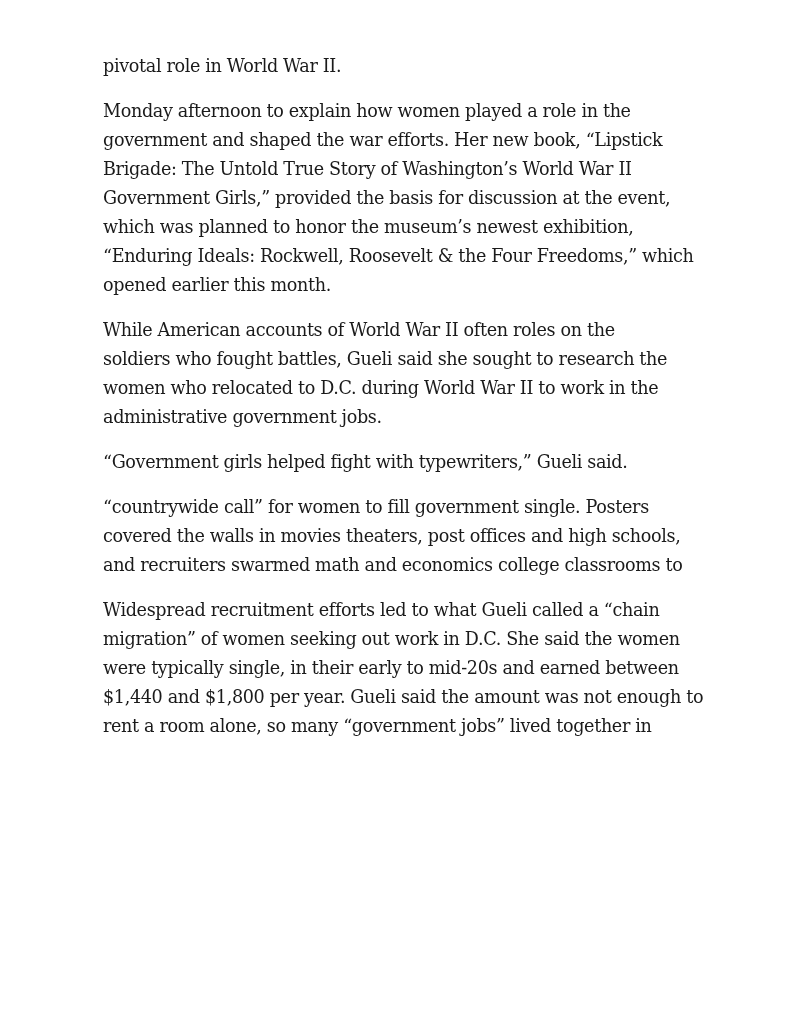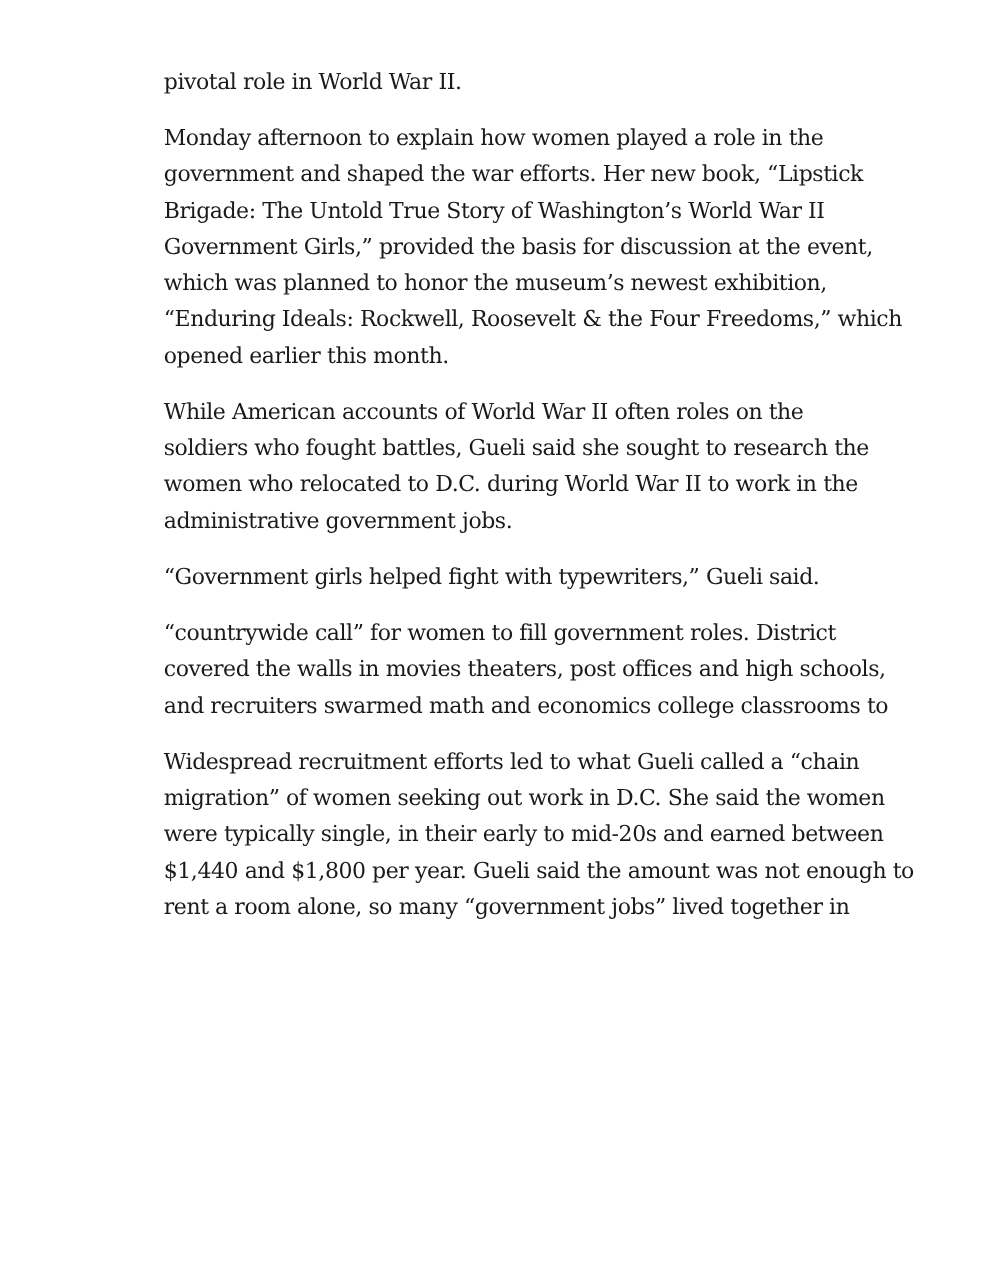--- a/index.html
+++ b/index.html
@@ -6,21 +6,21 @@
     body { width: 791px; height: 1023px; overflow: hidden; position: relative; }
     .page {
       position: absolute; left: 103px; top: 52px; width: 640px;
       font-family: "DejaVu Serif", "Liberation Serif", serif;
       color: #1a1a1a;
       font-size: 17.6px;
       line-height: 29px;
       letter-spacing: -0.35px;
     }
     .para { margin: 0 0 16px 0; }
-    .line { display: block; white-space: nowrap; margin-left: 28px; }
+    .line { display: block; white-space: nowrap; }
   </style>
 </head>
 <body>
 
 <div class="page">
   <p class="para">
     <span class="line">pivotal role in World War II.</span>
   </p>
   <p class="para">
     <span class="line">Monday afternoon to explain how women played a role in the</span>
@@ -34,21 +34,21 @@
   <p class="para">
     <span class="line">While American accounts of World War II often roles on the</span>
     <span class="line">soldiers who fought battles, Gueli said she sought to research the</span>
     <span class="line">women who relocated to D.C. during World War II to work in the</span>
     <span class="line">administrative government jobs.</span>
   </p>
   <p class="para">
     <span class="line">“Government girls helped fight with typewriters,” Gueli said.</span>
   </p>
   <p class="para">
-    <span class="line">“countrywide call” for women to fill government roles. District</span>
+    <span class="line">“countrywide call” for women to fill government single. Posters</span>
     <span class="line">covered the walls in movies theaters, post offices and high schools,</span>
     <span class="line">and recruiters swarmed math and economics college classrooms to</span>
   </p>
   <p class="para">
     <span class="line">Widespread recruitment efforts led to what Gueli called a “chain</span>
     <span class="line">migration” of women seeking out work in D.C. She said the women</span>
     <span class="line">were typically single, in their early to mid-20s and earned between</span>
     <span class="line">$1,440 and $1,800 per year. Gueli said the amount was not enough to</span>
     <span class="line">rent a room alone, so many “government jobs” lived together in</span>
   </p>

